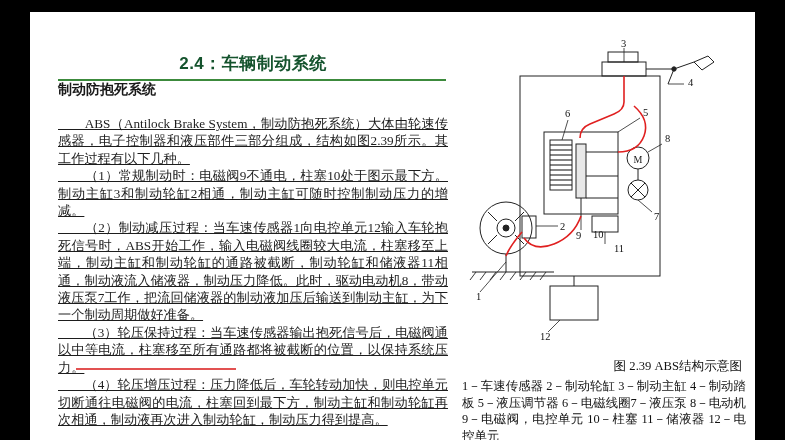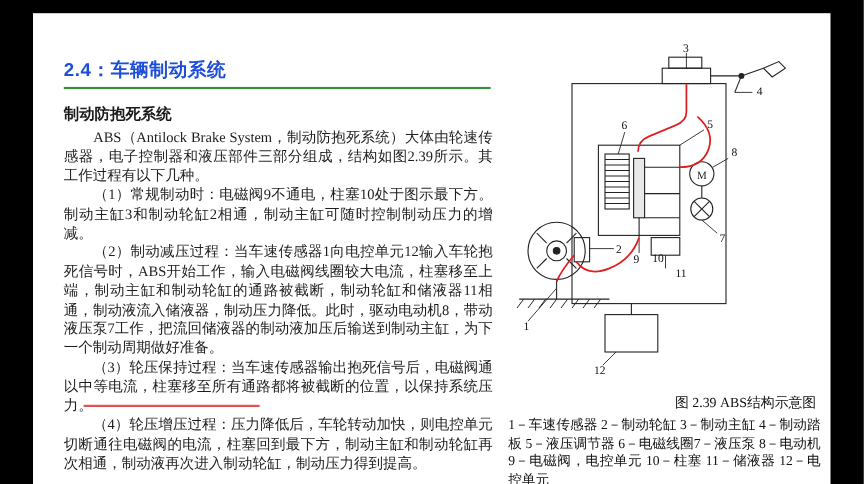--- a/index.html
+++ b/index.html
@@ -25,45 +25,46 @@
   .left-col {
     position: absolute;
     left: 28px;
     top: 40px;
     width: 390px;
   }
   .title {
     font-family: "Liberation Sans", sans-serif;
     font-weight: bold;
     font-size: 17px;
-    color: #1d4ed8;
+    color: #14532d;
     letter-spacing: 0.5px;
+    text-align: center;
   }
   .title-rule {
     margin-top: 4px;
     width: 388px;
     height: 2px;
     background: #3c8a3c;
   }
   .subtitle {
-    margin-top: 14px;
     font-family: Liberation Mono, monospace;
     font-weight: bold;
     font-size: 14px;
     color: #1a1a1a;
   }
   .body-text {
-    margin-top: 3px;
+    margin-top: 16px;
     font-family: "Liberation Serif", serif;
     font-size: 13.2px;
     line-height: 17.4px;
     color: #1d1d1d;
     text-align: justify;
     white-space: pre-wrap;
     word-break: break-all;
+    text-decoration: underline;
   }
   
   .red-underline {
     position: absolute;
     left: 18px;
     top: 316px;
     width: 160px;
     height: 1.5px;
     background: #d33;
     opacity: 0.85;

